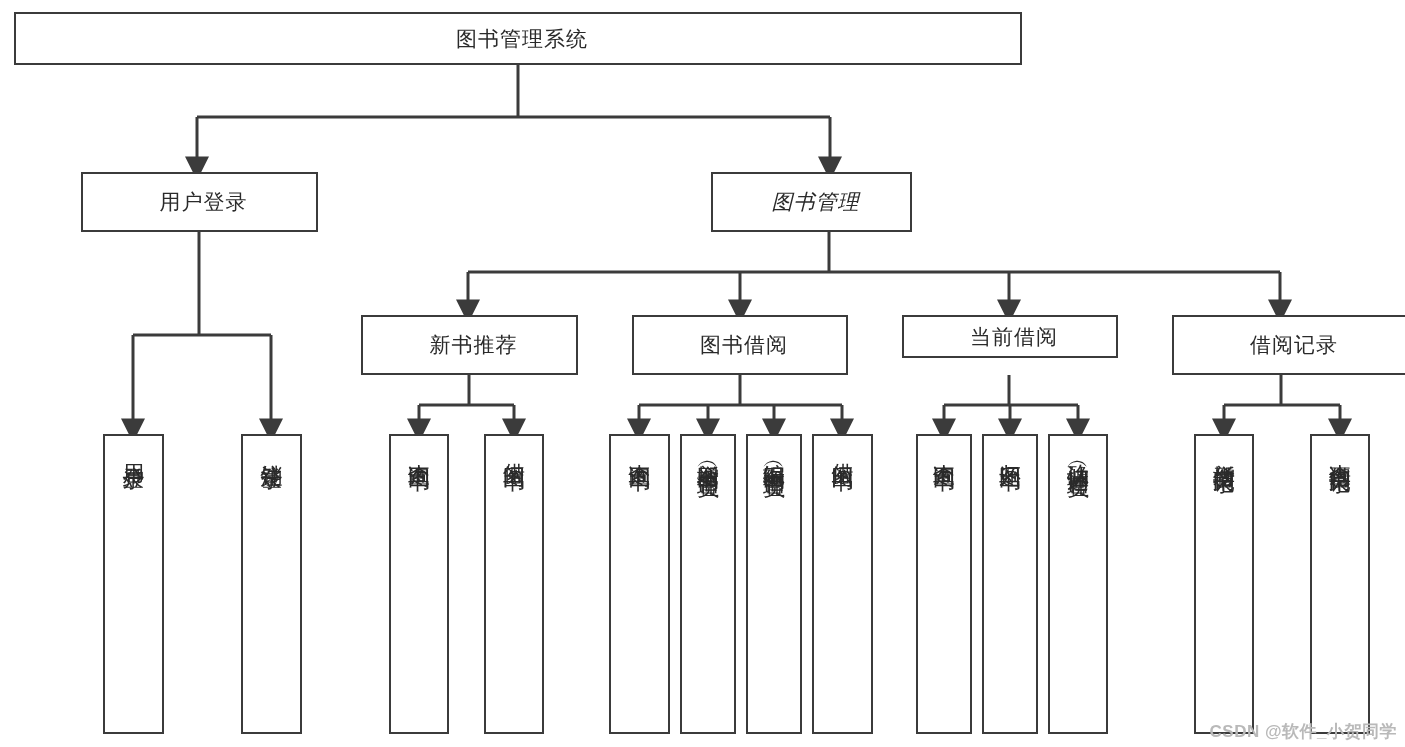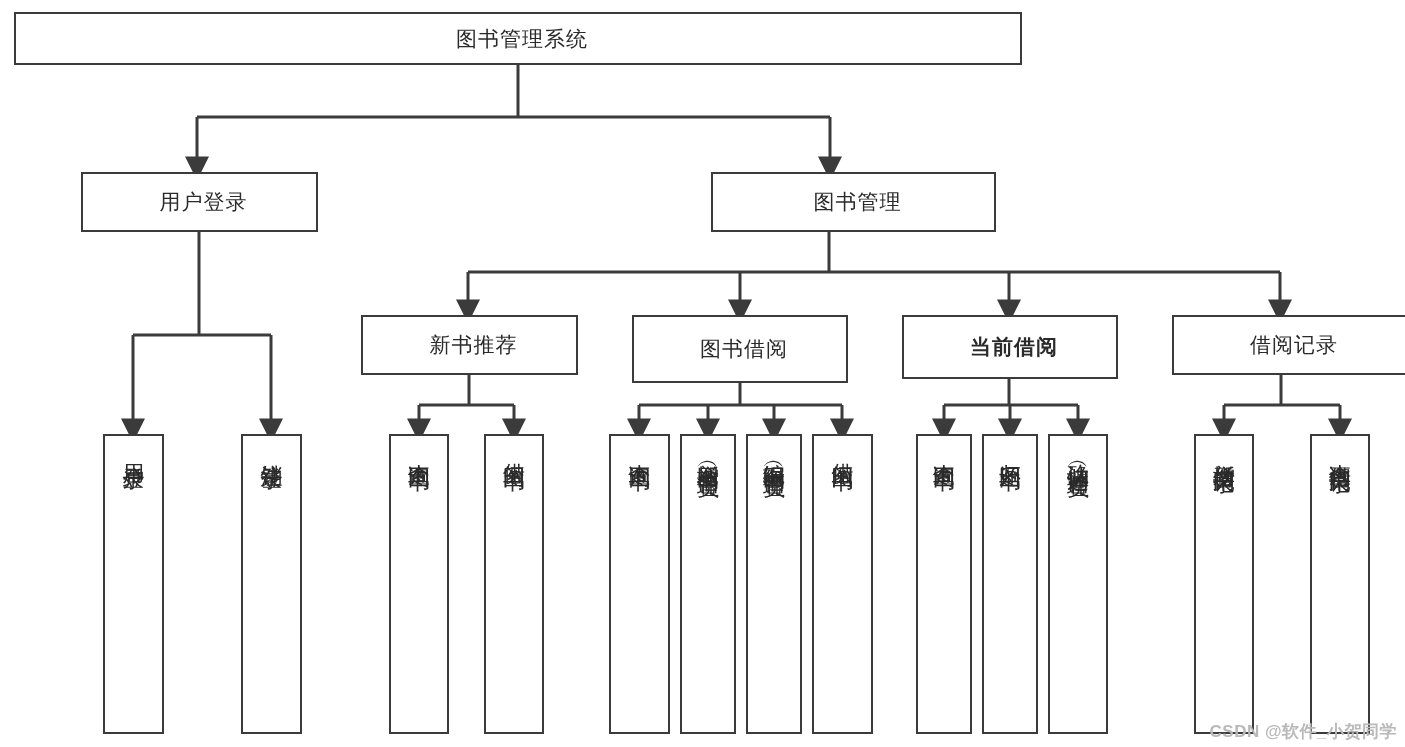--- a/index.html
+++ b/index.html
@@ -121,31 +121,31 @@
     </g>
   </svg>
 
   <div class="node node-h" style="left: 14px; top: 12px; width: 1008px; height: 53px;">
     <span>图书管理系统</span>
   </div>
 
   <div class="node node-h" style="left: 81px; top: 172px; width: 237px; height: 60px;">
     <span>用户登录</span>
   </div>
-  <div class="node node-h" style="left: 711px; top: 172px; width: 285px; height: 60px;">
+  <div class="node node-h" style="left: 711px; top: 172px; width: 201px; height: 60px; font-style: italic;">
     <span>图书管理</span>
   </div>
 
   <div class="node node-h" style="left: 361px; top: 315px; width: 217px; height: 60px; text-align: center;">
     <span>新书推荐</span>
   </div>
-  <div class="node node-h" style="left: 632px; top: 315px; width: 216px; height: 68px;">
+  <div class="node node-h" style="left: 632px; top: 315px; width: 216px; height: 60px;">
     <span>图书借阅</span>
   </div>
-  <div class="node node-h" style="left: 902px; top: 315px; width: 216px; height: 64px; font-weight: bold;">
+  <div class="node node-h" style="left: 902px; top: 315px; width: 216px; height: 43px;">
     <span>当前借阅</span>
   </div>
   <div class="node node-h" style="left: 1172px; top: 315px; width: 236px; height: 60px;">
     <span>借阅记录</span>
   </div>
 
   <div class="node node-v" style="left: 103px; top: 434px; width: 61px; height: 300px;">
     <span class="vlabel">用户登录</span>
   </div>
   <div class="node node-v" style="left: 241px; top: 434px; width: 61px; height: 300px;">

